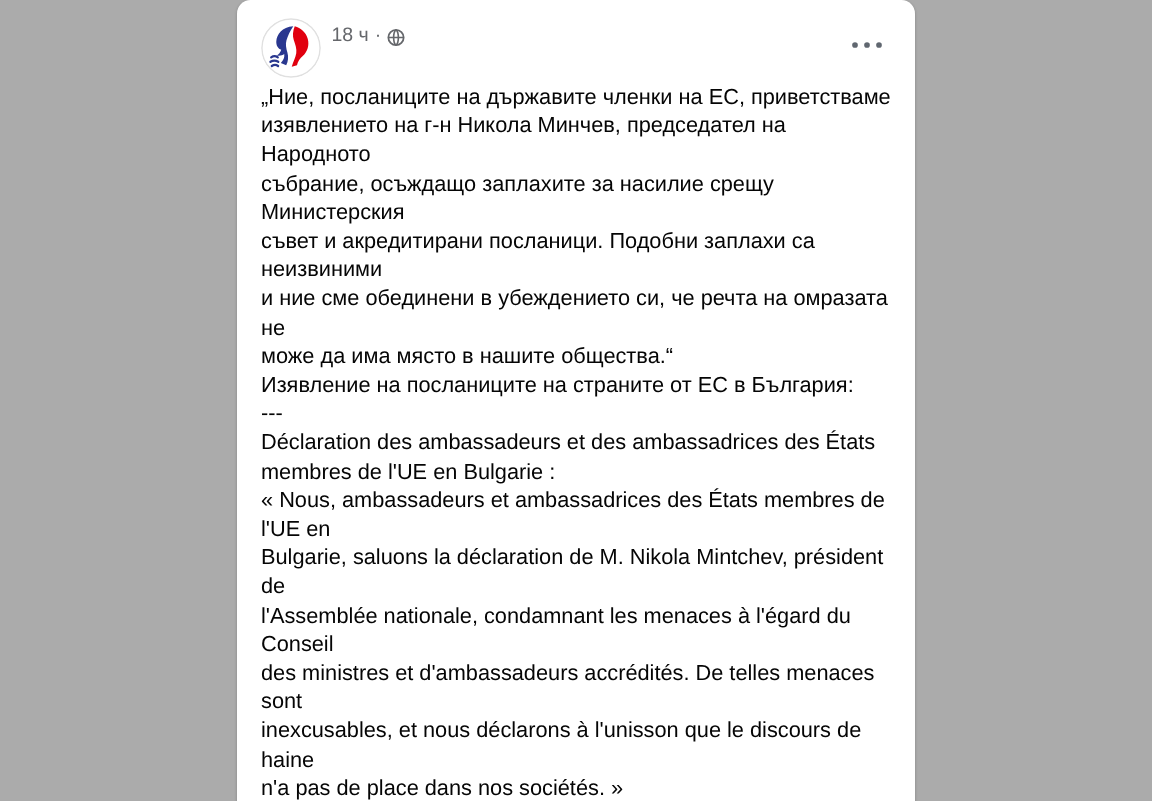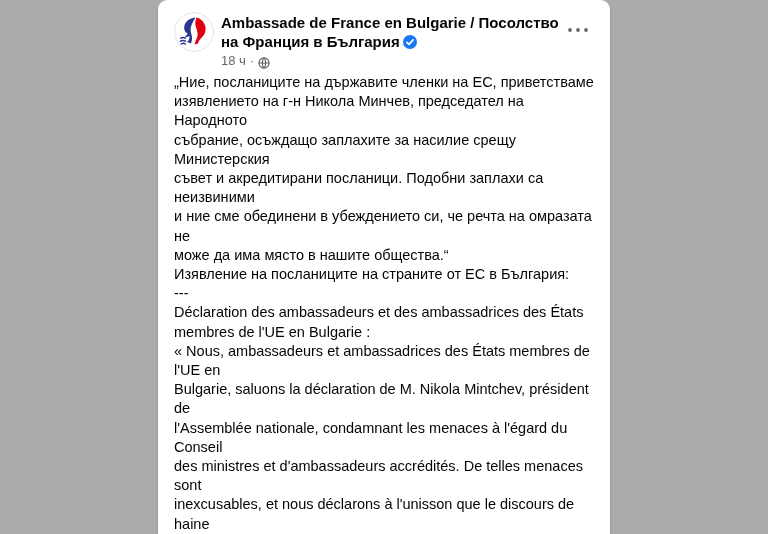--- a/index.html
+++ b/index.html
@@ -99,26 +99,20 @@
         <g>
           <path fill="#29378f" d="M21.5 5.5 C14 6 10.5 11 10.2 15.5 C10 18.5 11.5 20.5 13.5 21.2 C13 23 11.8 24.2 10.5 25 C12.5 25.4 14.2 25 15.5 24 C15.8 26.5 14.8 28.4 13.2 30 L16.8 31.5 C18.2 28.8 18.4 25.8 17.6 23 C16.8 20.2 16.2 17.5 17 14.8 C17.8 12 19.5 8.5 21.5 5.5 Z"></path>
           <path d="M6.8 26.2 q2.2 -1.6 4.4 0" stroke="#29378f" stroke-width="1.5" fill="none" stroke-linecap="round"></path>
           <path d="M6.3 29.2 q2.6 -1.6 5.2 0" stroke="#29378f" stroke-width="1.5" fill="none" stroke-linecap="round"></path>
           <path d="M7.2 32 q2.2 -1.5 4.2 0" stroke="#29378f" stroke-width="1.5" fill="none" stroke-linecap="round"></path>
           <path fill="#e1000f" d="M22.5 5.5 C26.5 6.5 30 9.5 31.2 14 C32.3 18.2 31 22.5 28 25.2 C26 27 24.5 29 24 31.5 L20.5 32.5 C21.5 29 23 26.5 23.5 23.5 C24 20.5 22.8 17.5 21.8 14.5 C21 12 21.2 8.5 22.5 5.5 Z"></path>
         </g>
       </svg>
 
       <div class="header-info">
-        <div class="page-name">
-          <span>Ambassade de France en Bulgarie / Посолство на Франция в България</span><svg class="verified-badge" width="14" height="14" viewBox="0 0 14 14" style="color: rgb(24, 119, 242);">
-            <circle cx="7" cy="7" r="7" fill="currentColor"></circle>
-            <path d="M3.9 7.3 L6 9.4 L10.1 4.9" stroke="#ffffff" stroke-width="1.7" fill="none" stroke-linecap="round" stroke-linejoin="round"></path>
-          </svg>
-        </div>
         <div class="meta-row">
           <span>18 ч</span>
           <span>·</span>
           <svg class="globe" width="12" height="12" viewBox="0 0 12 12">
             <circle cx="6" cy="6" r="5.1" fill="none" stroke="#65676b" stroke-width="1.2"></circle>
             <path d="M0.9 6 H11.1" stroke="#65676b" stroke-width="1.1" fill="none"></path>
             <path d="M6 0.9 C3.9 2.4 3.9 9.6 6 11.1 M6 0.9 C8.1 2.4 8.1 9.6 6 11.1" stroke="#65676b" stroke-width="1.1" fill="none"></path>
           </svg>
         </div>
       </div>

